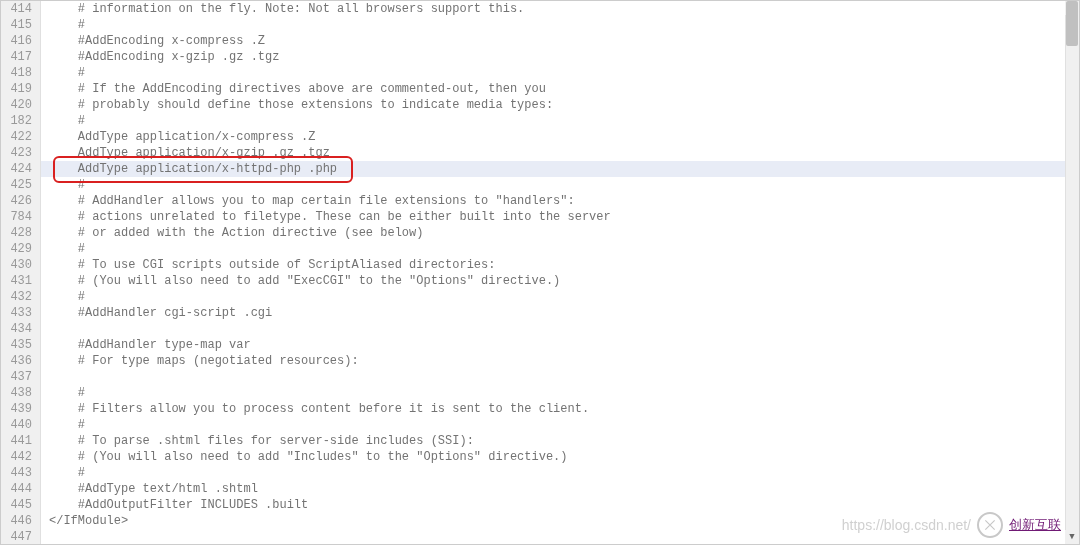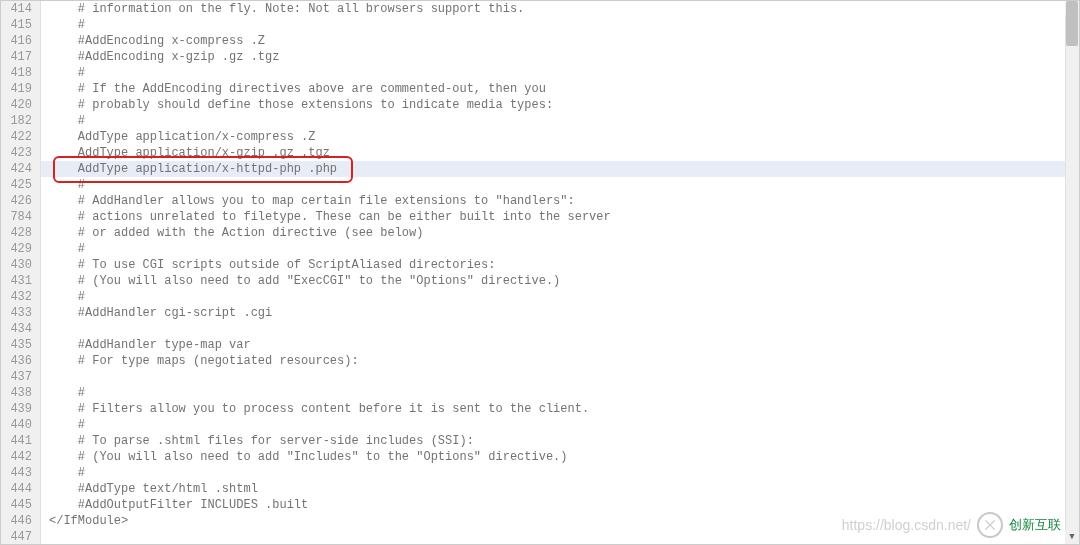--- a/index.html
+++ b/index.html
@@ -117,22 +117,23 @@
       border-radius: 50%;
       display: flex;
       align-items: center;
       justify-content: center;
     }
     .watermark-logo svg {
       width: 14px;
       height: 14px;
     }
     .watermark-cn {
-      color: #15803d;
+      color: #701a75;
       font-size: 13px;
+      text-decoration: underline;
     }
   </style>
 </head>
 <body>
 
 <div class="editor-container">
   <div class="gutter" id="gutter">
       <div class="gutter-line">414</div>
       <div class="gutter-line">415</div>
       <div class="gutter-line">416</div>

